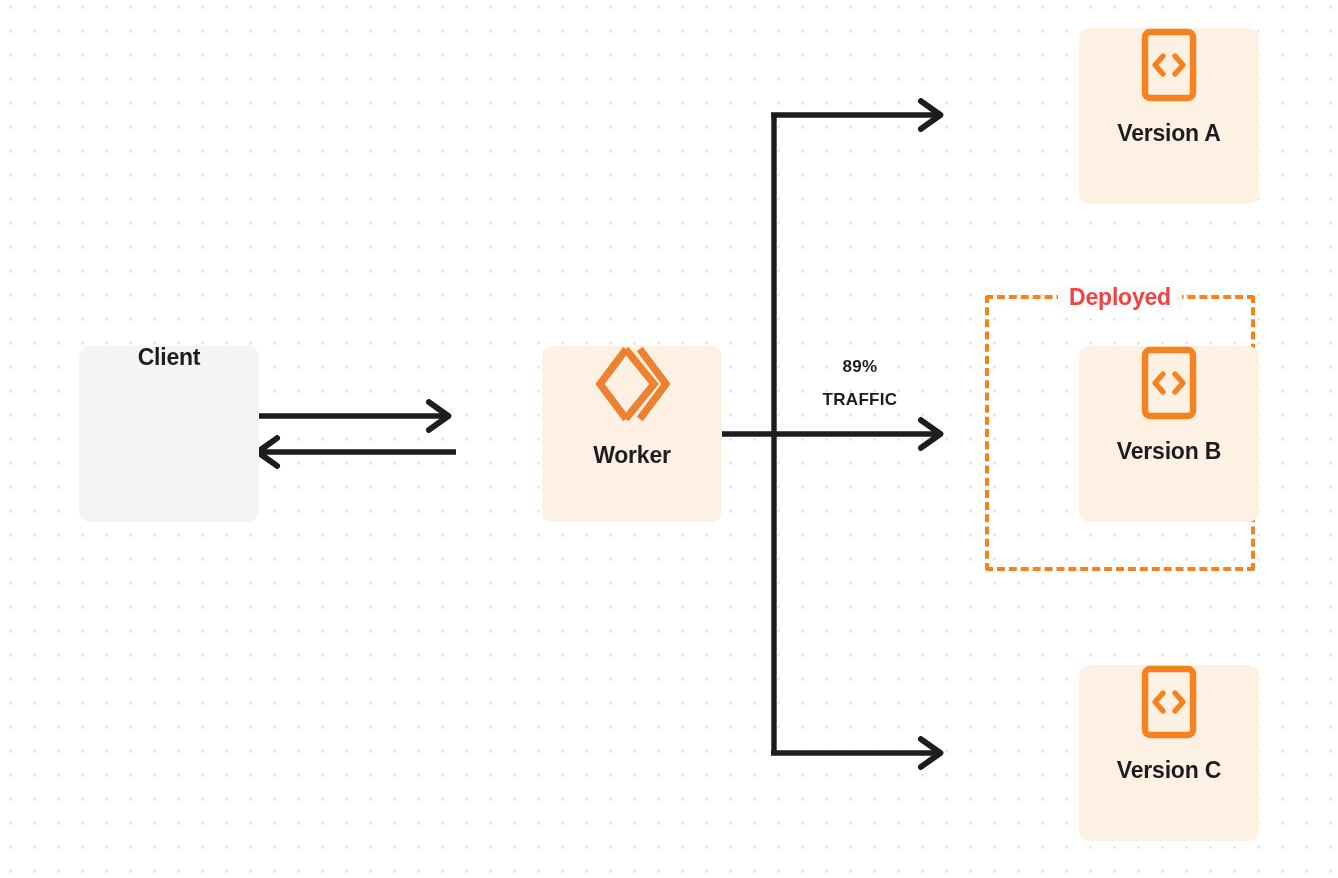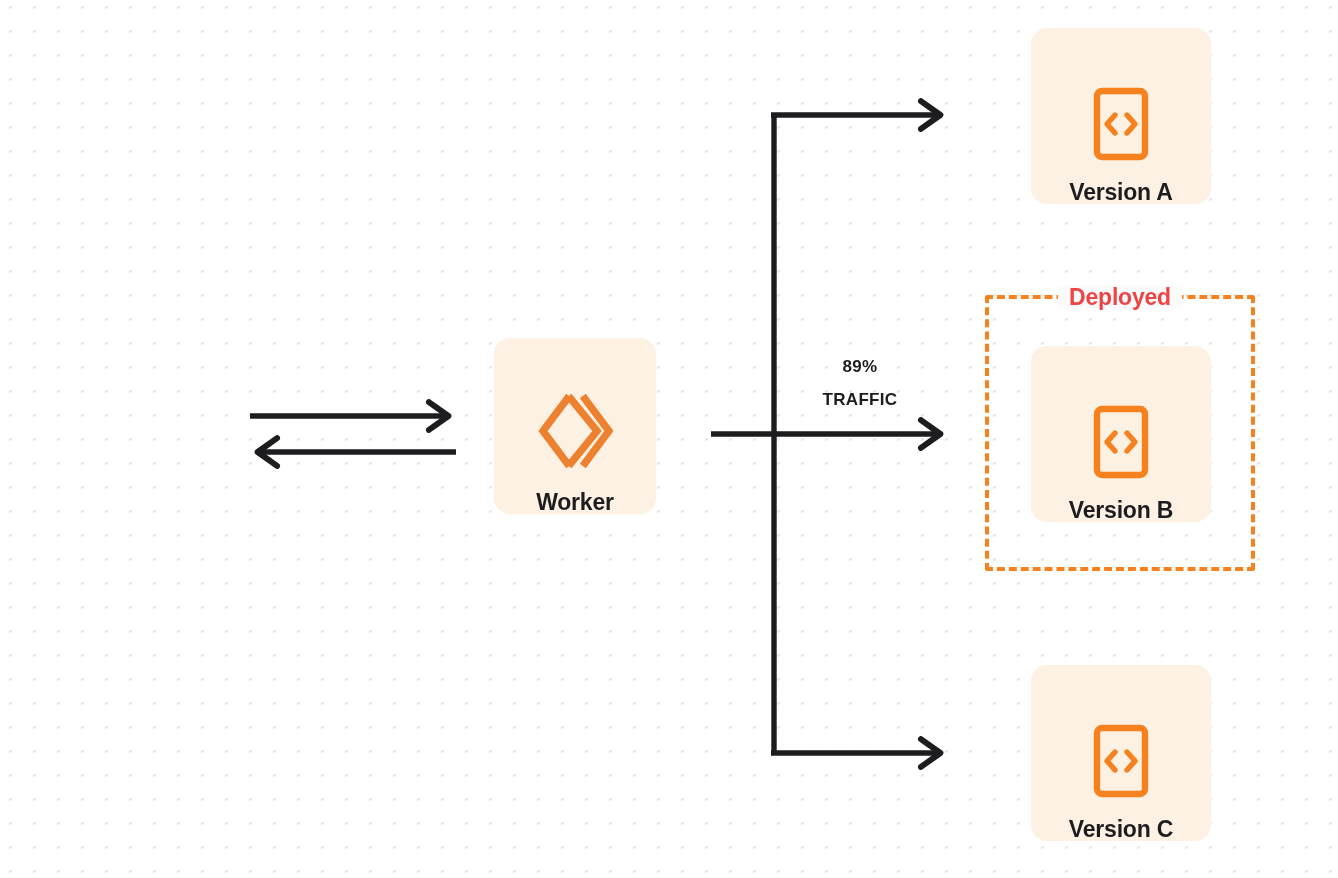--- a/index.html
+++ b/index.html
@@ -15,43 +15,44 @@
     background-image: radial-gradient(circle at 1px 1px, #e9e9ec 1.6px, transparent 1.7px);
     background-size: 24px 24px;
     background-position: 9px 6px;
     overflow: hidden;
     font-family: "Liberation Sans", "DejaVu Sans", sans-serif;
   }
 
   
   .card {
     position: absolute;
-    border-radius: 16px;
+    border-radius: 11px;
     display: flex;
     flex-direction: column;
     align-items: center;
-    justify-content: flex-end;
+    justify-content: flex-start;
     box-sizing: border-box;
+    margin-left: 48px;
   }
   .card-label {
     font-size: 23px;
     font-weight: bold;
     color: #1d1d1f;
     letter-spacing: -0.2px;
     line-height: 1;
     white-space: nowrap;
   }
 
   .card-client {
     left: 31px;  top: 346px;  width: 180px;  height: 176px;
     background: #f4f4f6;
   }
 
   .card-worker {
-    left: 494px; top: 338px; width: 162px; height: 176px;
+    left: 494px; top: 346px; width: 180px; height: 176px;
     background: #fdf1e3;
   }
   .worker-logo { margin-bottom: 18px; }
 
   .card-version {
     width: 180px; height: 176px;
     background: #fdf1e3;
   }
   .card-a { left: 1031px; top: 28px; }
   .card-b { left: 1031px; top: 346px; }
@@ -130,20 +131,23 @@
     <line x1="771" y1="115" x2="941" y2="115" stroke="#1d1d1f" stroke-width="5.4" stroke-linecap="butt" marker-end="url(#arrowR)"></line>
 
     <line x1="771" y1="753" x2="941" y2="753" stroke="#1d1d1f" stroke-width="5.4" stroke-linecap="butt" marker-end="url(#arrowR)"></line>
   </svg>
 
   <div class="traffic-label">
     <span>89%</span>
     <span>TRAFFIC</span>
   </div>
 
+  <div class="card card-client">
+    <div class="card-label">Client</div>
+  </div>
 
   <div class="card card-worker">
     <div class="worker-logo">
       <svg width="76" height="76" viewBox="0 0 76 76" xmlns="http://www.w3.org/2000/svg">
         <g fill="none" stroke="#ee8130" stroke-width="7.4" stroke-linecap="square" stroke-linejoin="miter">
           <polyline points="30,6 6,38 30,70"></polyline>
           <polyline points="34,6 60,38 34,70"></polyline>
           <polyline points="48,6 72,38 48,70"></polyline>
         </g>
       </svg>

